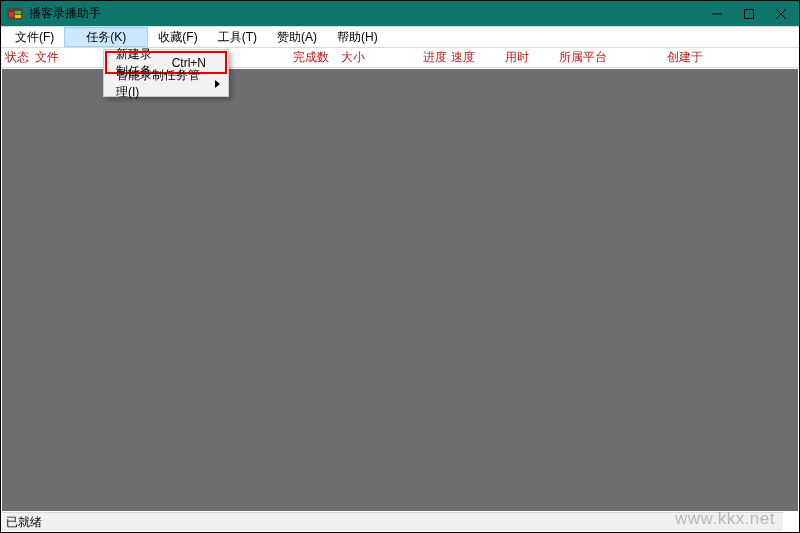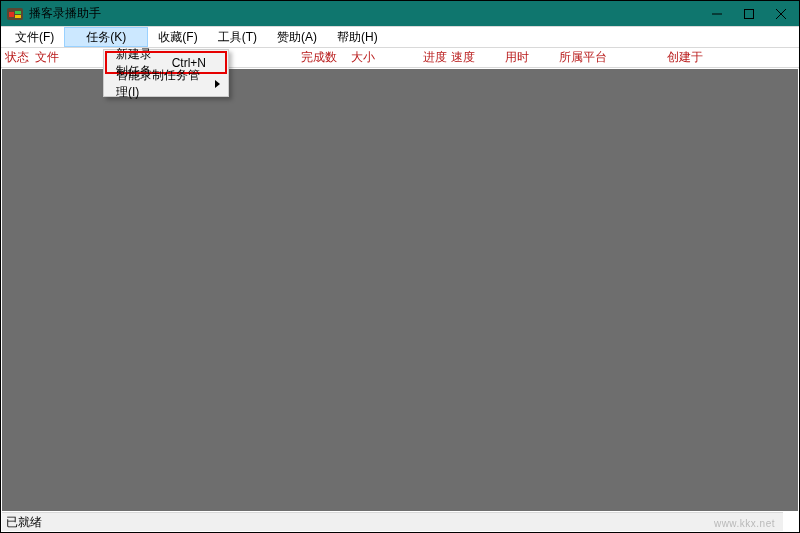--- a/index.html
+++ b/index.html
@@ -16,34 +16,34 @@
   .menubar { height: 21px; display: flex; align-items: stretch; background: #fff; border-bottom: 1px solid #d9d9d9; padding-left: 4px; }
   .menu-item { padding: 0 10px; display: flex; align-items: center; color: #000; }
   .menu-item.active { background: #cce8ff; border: 1px solid #99d1ff; padding: 0 21px; }
 
   .header-row { height: 20px; display: flex; align-items: center; background: #fff; border-bottom: 1px solid #d9d9d9; position: relative; }
   .col { flex: 0 0 auto; color: #b91c1c; padding-left: 4px; }
 
   .content { position: absolute; left: 1px; right: 1px; top: 68px; bottom: 21px; background: #6e6e6e; }
 
   .statusbar { position: absolute; left: 1px; right: 16px; bottom: 1px; height: 19px; background: #f0f0f0; border-top: 1px solid #d9d9d9; display: flex; align-items: center; padding-left: 4px; color: #000; }
-  .watermark { position: absolute; right: 8px; bottom: 2px; color: #8c8c8c; font-size: 10px; letter-spacing: 0.5px; opacity: 0.55; }
+  .watermark { position: absolute; right: 8px; bottom: 2px; color: #8c8c8c; font-size: 17px; letter-spacing: 0.5px; opacity: 0.55; }
 
   .dropdown { position: absolute; left: 102px; top: 48px; width: 126px; background: #f2f2f2; border: 1px solid #cccccc; box-shadow: 3px 3px 4px rgba(0,0,0,0.25); z-index: 50; padding: 2px; }
   .dd-item { height: 21px; display: flex; align-items: center; position: relative; padding: 0 20px 0 10px; color: #000; }
   .dd-item .dd-label { flex: 1 1 auto; }
   .dd-item .dd-shortcut { color: #000; margin-left: 8px; }
   .dd-item.highlight { outline: 2px solid #e60000; outline-offset: -1px; }
   .dd-arrow { position: absolute; right: 6px; top: 50%; transform: translateY(-50%); width: 0; height: 0; border-top: 4px solid transparent; border-bottom: 4px solid transparent; border-left: 5px solid #000; }
 
   
   .c0 { width: 30px; }
   .c1 { width: 258px; }
-  .c2 { width: 48px; text-align: right; }
-  .c3 { width: 48px; text-align: center; }
+  .c2 { width: 48px; }
+  .c3 { width: 48px; }
   .c4 { width: 62px; text-align: right; }
   .c5 { width: 54px; }
   .c6 { width: 54px; }
   .c7 { width: 62px; }
   .c8 { width: 46px; margin-top: 44px; }
   .c9 { width: 54px; }
 </style>
 </head>
 <body>
 

